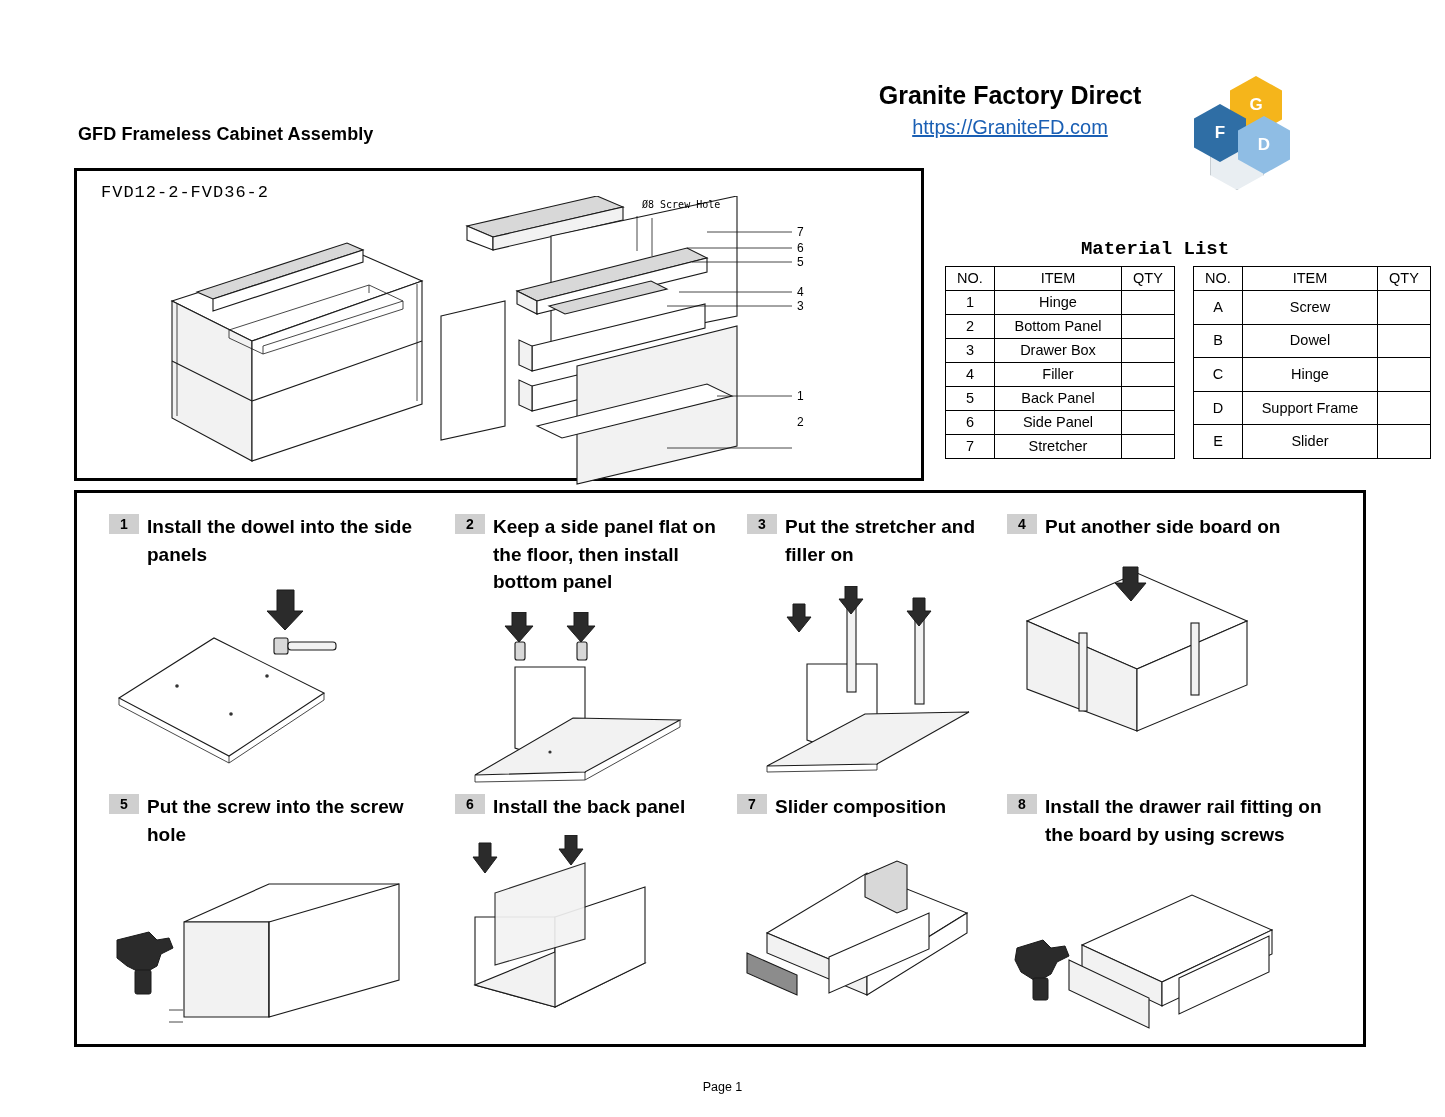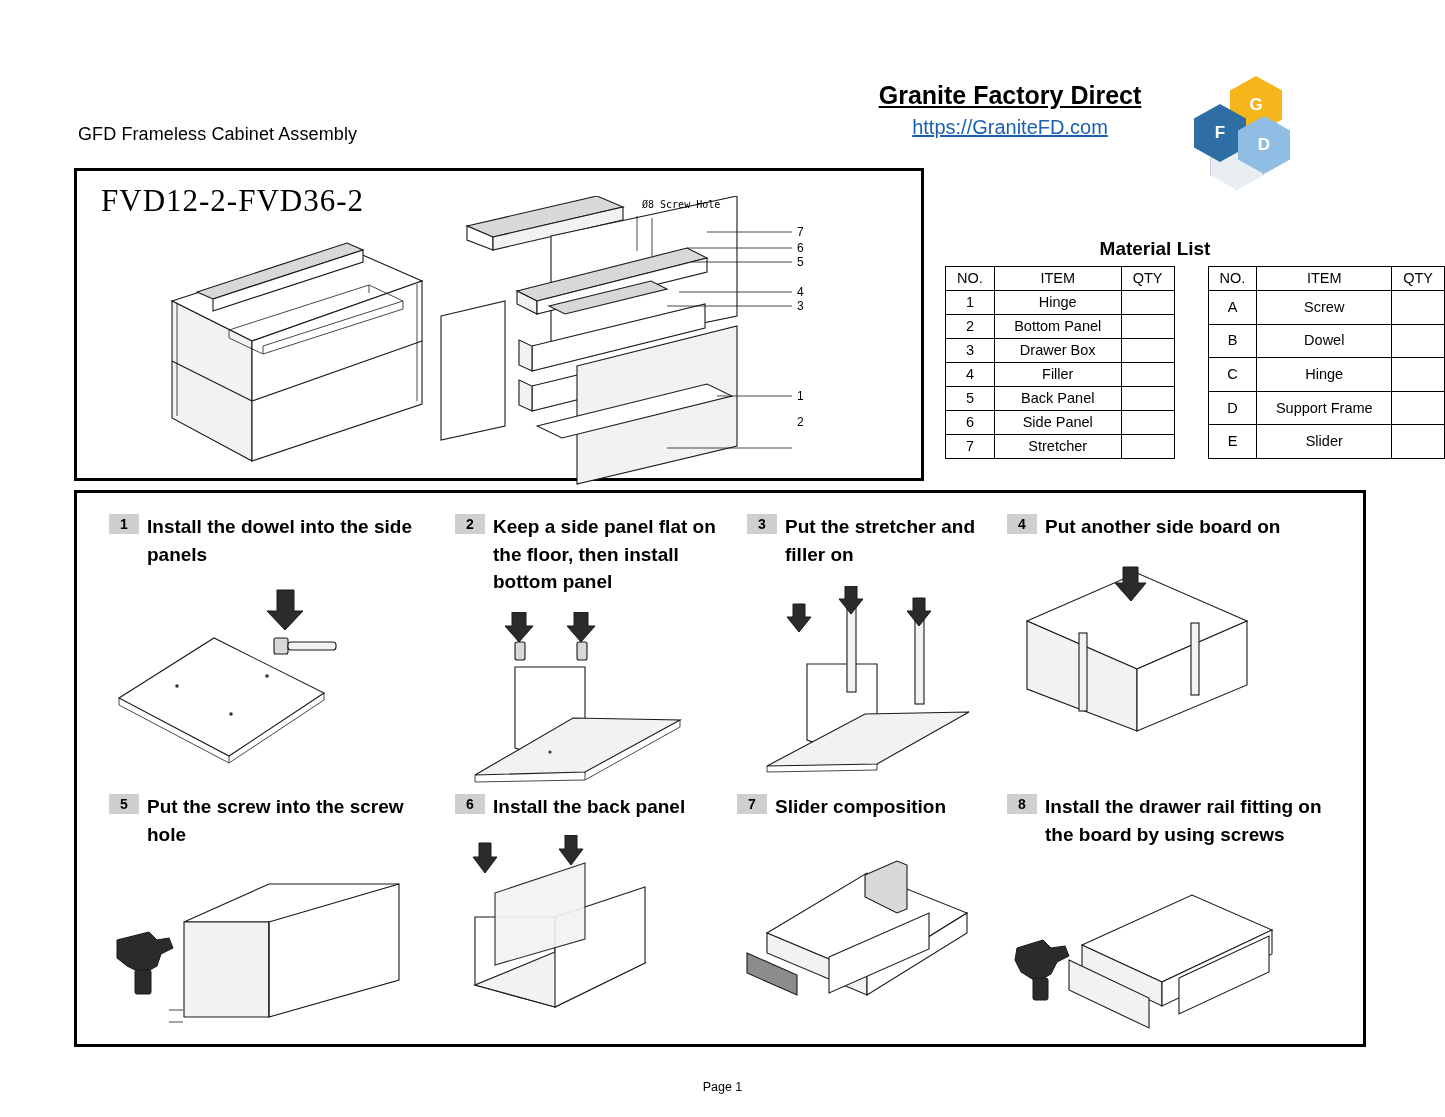--- a/index.html
+++ b/index.html
@@ -21,36 +21,35 @@
     width: 1445px;
     height: 1117px;
   }
 
   
   .doc-title {
     position: absolute;
     left: 78px;
     top: 124px;
     font-size: 18px;
-    font-weight: normal;
+    font-weight: bold;
     letter-spacing: 0.1px;
   }
   .brand-block {
     position: absolute;
     left: 850px;
     top: 82px;
     width: 320px;
     text-align: center;
   }
   .brand-name {
     font-size: 25px;
     font-weight: bold;
     line-height: 1.1;
     white-space: nowrap;
-    text-decoration: underline;
   }
   .brand-url {
     margin-top: 6px;
     font-size: 20px;
     color: #1a5fb4;
     text-decoration: underline;
     white-space: nowrap;
   }
   .logo {
     position: absolute;
@@ -84,41 +83,42 @@
     width: 850px;
     height: 313px;
     border: 3px solid #000;
     box-sizing: border-box;
     background: #fff;
   }
   .model-code {
     position: absolute;
     left: 24px;
     top: 12px;
-    font-family: Liberation Serif, serif;
-    font-size: 31px;
+    font-family: Liberation Mono, monospace;
+    font-size: 17px;
     letter-spacing: 1px;
   }
 
   
   .mat-title {
     position: absolute;
     left: 945px;
     top: 238px;
     width: 420px;
     text-align: center;
     font-size: 19px;
     font-weight: bold;
+    font-family: Liberation Mono, monospace;
   }
   .mat-tables {
     position: absolute;
     left: 945px;
     top: 266px;
     display: flex;
-    gap: 33px;
+    gap: 18px;
   }
   table.mat {
     border-collapse: collapse;
     font-size: 14.5px;
   }
   table.mat th, table.mat td {
     border: 1px solid #000;
     height: 23px;
     padding: 0 4px;
     text-align: center;

